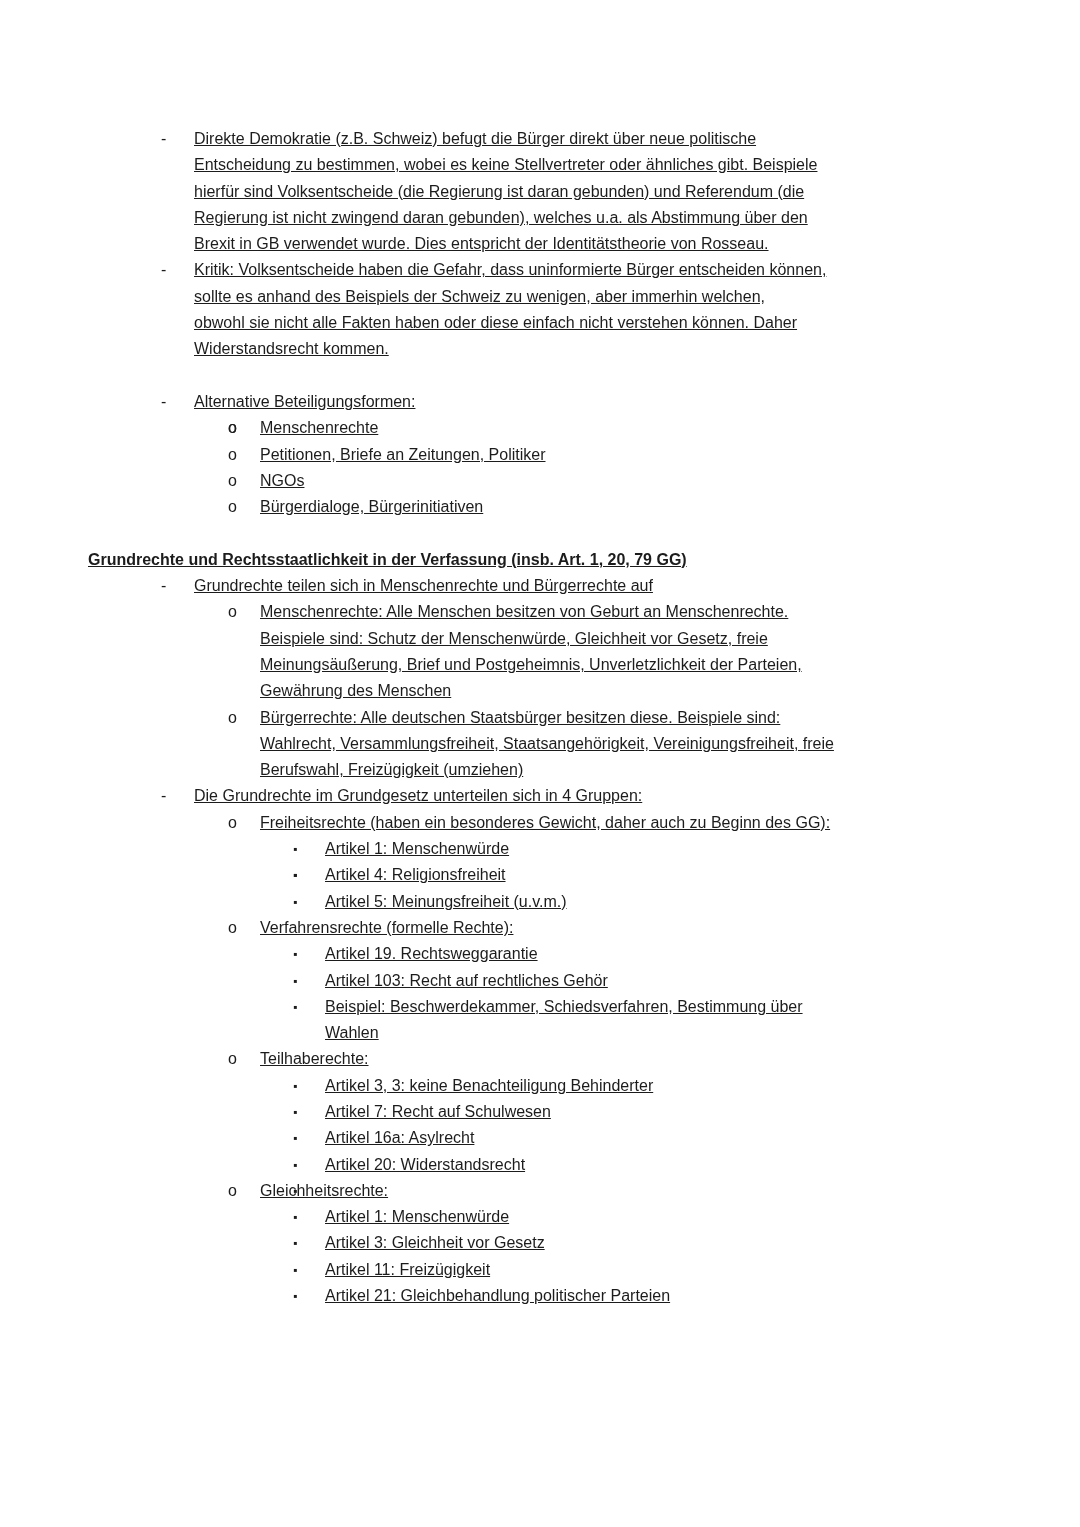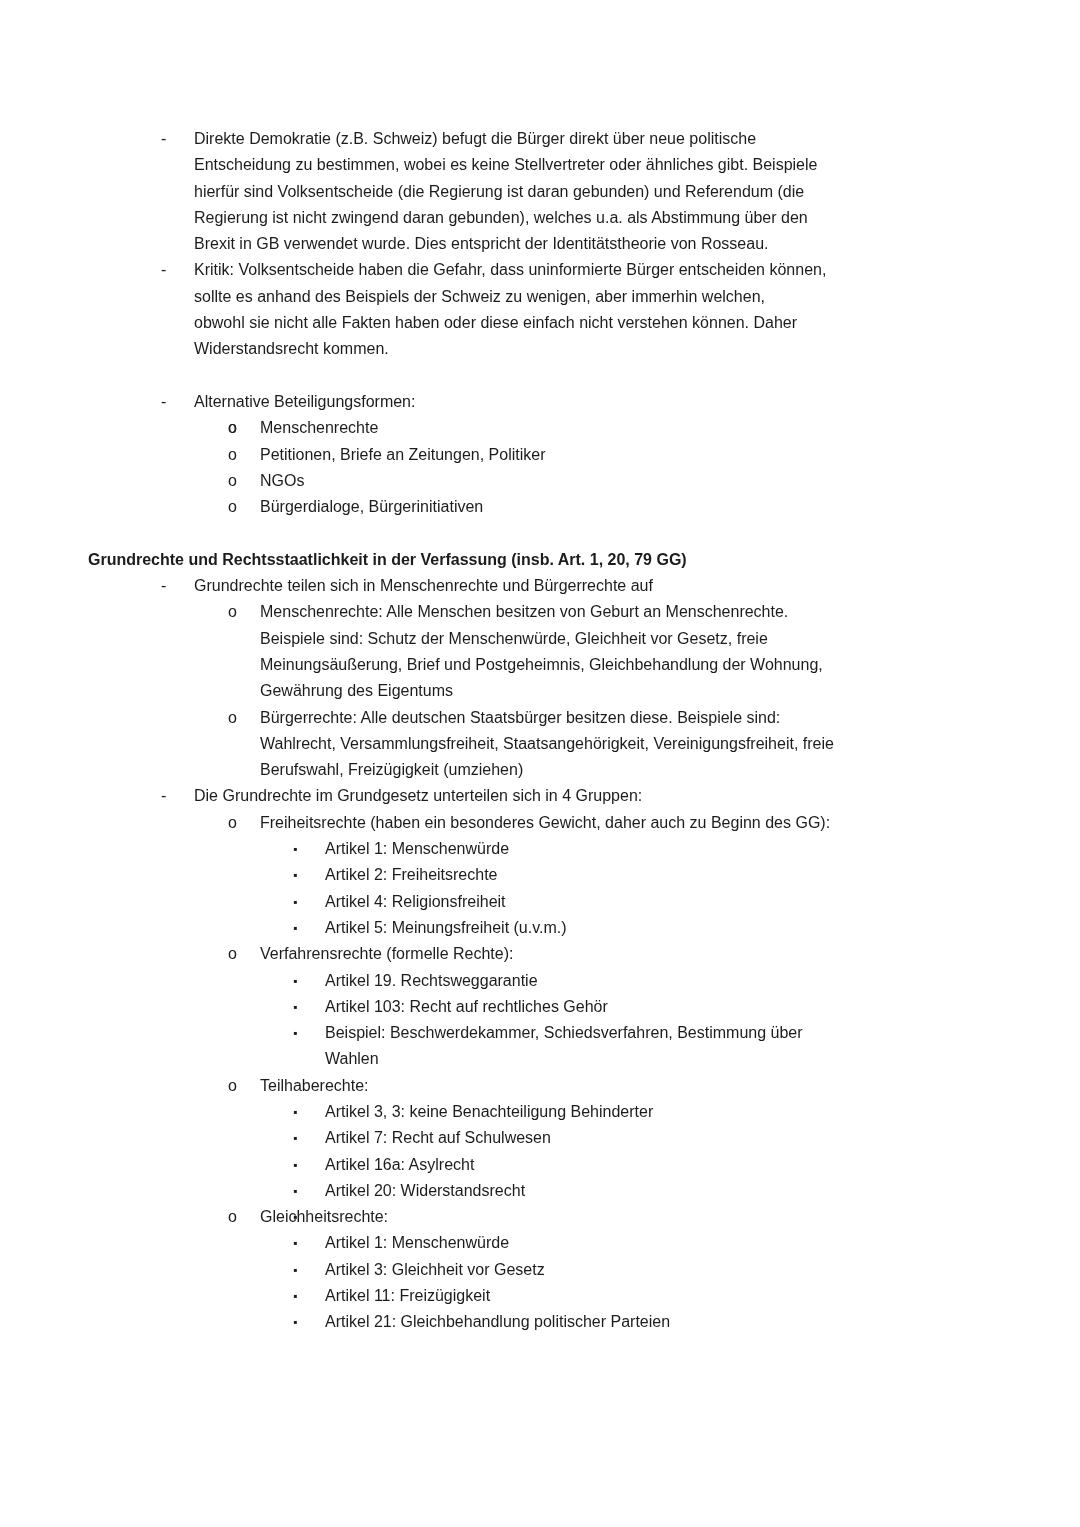--- a/index.html
+++ b/index.html
@@ -19,21 +19,21 @@
   .block .marker { position: absolute; top: 0; line-height: 26.3px; }
   .li1 .marker { left: 161px; }
   .li1 .text   { margin-left: 194px; }
   .li2 .marker { left: 228px; }
   .li2 .text   { margin-left: 260px; }
   .li3 .marker { left: 293px; font-size: 12px; }
   .li3 .text   { margin-left: 325px; }
   .heading { font-weight: bold; }
   .heading .text { margin-left: 88px; }
   .spacer { height: 26.3px; }
-  .line { white-space: pre; }
+  .line { white-space: pre; text-decoration: underline; }
 </style>
 </head>
 <body>
 
 <div class="page">
   <div class="doc" id="doc">
       <div class="block li1">
         <span class="marker">-</span>
         <div class="text">
           <div class="line">Direkte Demokratie (z.B. Schweiz) befugt die Bürger direkt über neue politische</div>
@@ -96,22 +96,22 @@
         <span class="marker">-</span>
         <div class="text">
           <div class="line">Grundrechte teilen sich in Menschenrechte und Bürgerrechte auf</div>
         </div>
       </div>
       <div class="block li2">
         <span class="marker">o</span>
         <div class="text">
           <div class="line">Menschenrechte: Alle Menschen besitzen von Geburt an Menschenrechte.</div>
           <div class="line">Beispiele sind: Schutz der Menschenwürde, Gleichheit vor Gesetz, freie</div>
-          <div class="line">Meinungsäußerung, Brief und Postgeheimnis, Gleichbehandlung der Wohnung,</div>
-          <div class="line">Gewährung des Eigentums</div>
+          <div class="line">Meinungsäußerung, Brief und Postgeheimnis, Unverletzlichkeit der Parteien,</div>
+          <div class="line">Gewährung des Menschen</div>
         </div>
       </div>
       <div class="block li2">
         <span class="marker">o</span>
         <div class="text">
           <div class="line">Bürgerrechte: Alle deutschen Staatsbürger besitzen diese. Beispiele sind:</div>
           <div class="line">Wahlrecht, Versammlungsfreiheit, Staatsangehörigkeit, Vereinigungsfreiheit, freie</div>
           <div class="line">Berufswahl, Freizügigkeit (umziehen)</div>
         </div>
       </div>
@@ -128,23 +128,20 @@
         </div>
       </div>
       <div class="block li3">
         <span class="marker">▪</span>
         <div class="text">
           <div class="line">Artikel 1: Menschenwürde</div>
         </div>
       </div>
       <div class="block li3">
         <span class="marker">▪</span>
-        <div class="text">
-          <div class="line">Artikel 2: Freiheitsrechte</div>
-        </div>
       </div>
       <div class="block li3">
         <span class="marker">▪</span>
         <div class="text">
           <div class="line">Artikel 4: Religionsfreiheit</div>
         </div>
       </div>
       <div class="block li3">
         <span class="marker">▪</span>
         <div class="text">

